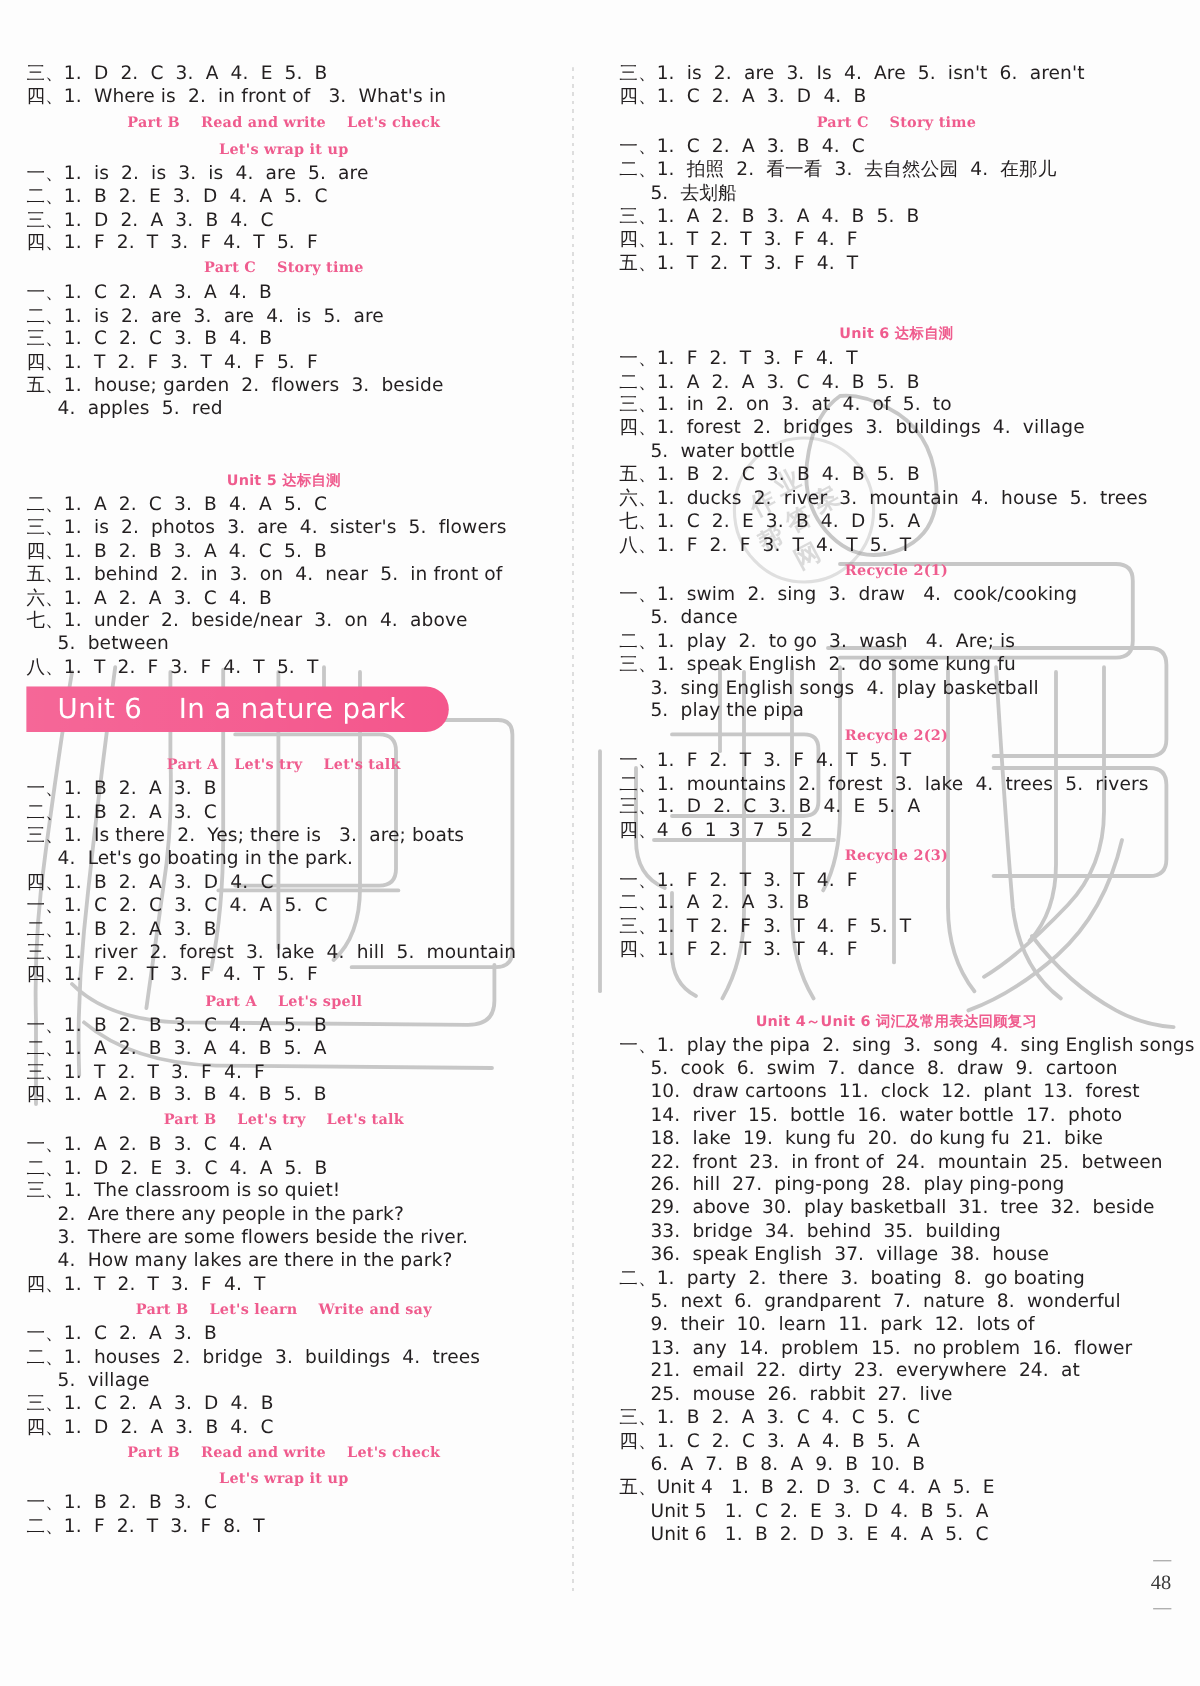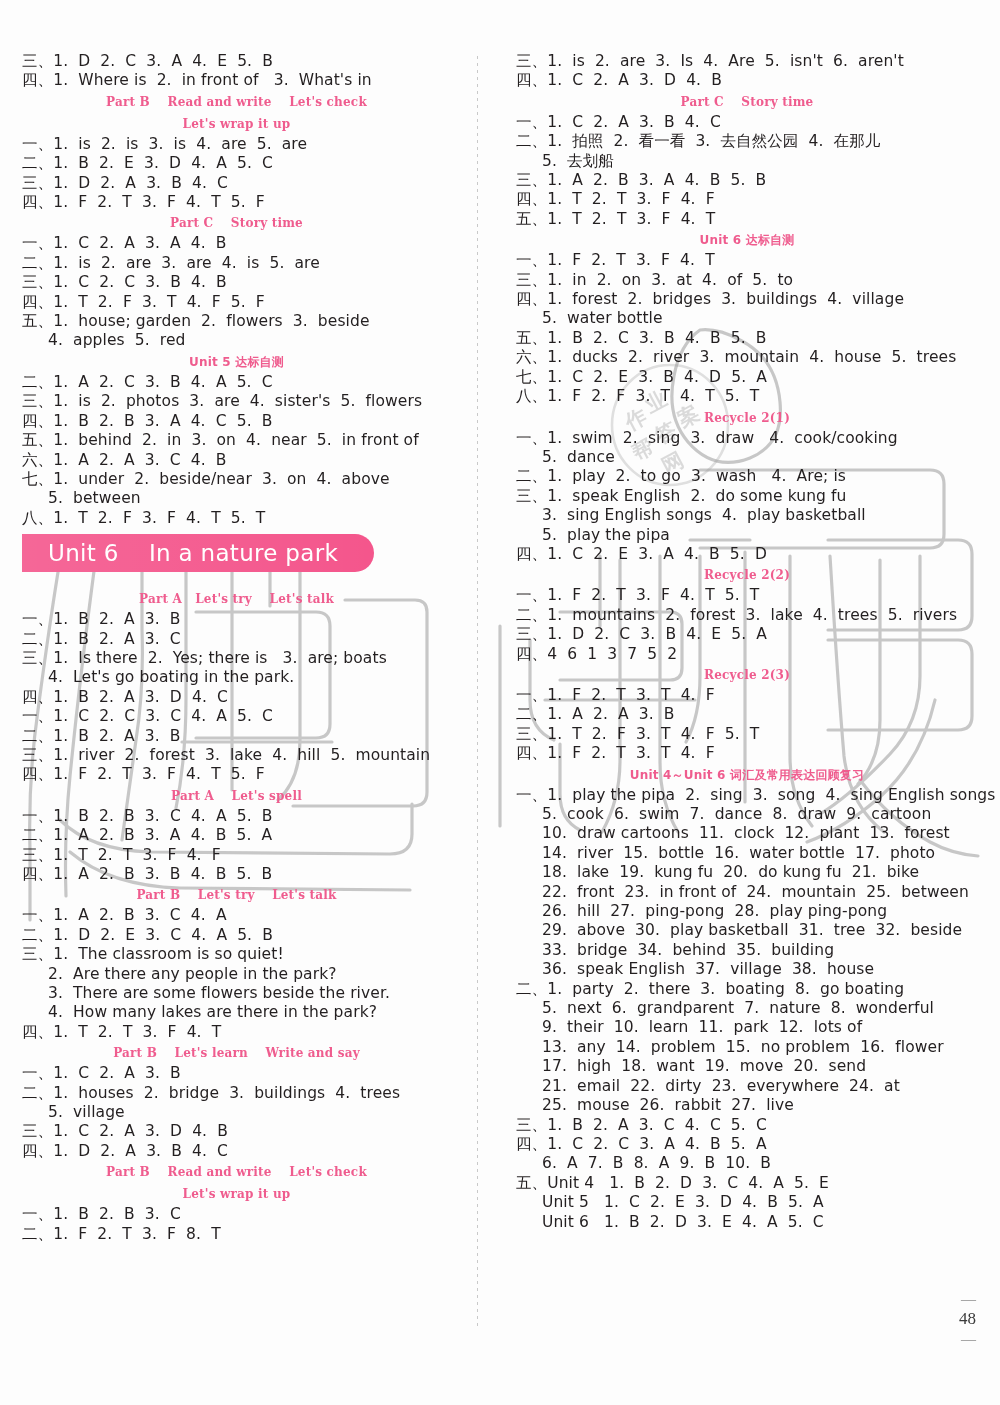--- a/index.html
+++ b/index.html
@@ -38,21 +38,21 @@
     display:block;
     text-align:center;
     color:#ef5c8e;
     font-family:"DejaVu Serif","Liberation Serif",serif;
     font-weight:bold;
     font-size:12px;
     line-height:22px;
     white-space:pre;
     letter-spacing:0.2px;
   }
-  .head.cn{font-family:"DejaVu Sans","Liberation Sans",sans-serif;}
+  .head.cn{font-family:"DejaVu Sans","Liberation Sans",sans-serif;margin-top:38px;}
 
   
   .banner{
     position:relative;
     margin:6px 0 2px 0;
     height:52px;
   }
   .banner .bg{
     position:absolute;left:0;top:0;height:38px;width:352px;
     background:#f4568c;
@@ -215,35 +215,35 @@
         <div class="ln">四、1.  C  2.  A  3.  D  4.  B</div>
         <div class="head">Part C    Story time</div>
         <div class="ln">一、1.  C  2.  A  3.  B  4.  C</div>
         <div class="ln">二、1.  拍照  2.  看一看  3.  去自然公园  4.  在那儿</div>
         <div class="ln ind">5.  去划船</div>
         <div class="ln">三、1.  A  2.  B  3.  A  4.  B  5.  B</div>
         <div class="ln">四、1.  T  2.  T  3.  F  4.  F</div>
         <div class="ln">五、1.  T  2.  T  3.  F  4.  T</div>
         <div class="head cn">Unit 6 达标自测</div>
         <div class="ln">一、1.  F  2.  T  3.  F  4.  T</div>
+        <div class="ln">二、1.  A  2.  A  3.  C  4.  B  5.  B</div>
         <div class="ln">三、1.  in  2.  on  3.  at  4.  of  5.  to</div>
         <div class="ln">四、1.  forest  2.  bridges  3.  buildings  4.  village</div>
         <div class="ln ind">5.  water bottle</div>
         <div class="ln">五、1.  B  2.  C  3.  B  4.  B  5.  B</div>
         <div class="ln">六、1.  ducks  2.  river  3.  mountain  4.  house  5.  trees</div>
         <div class="ln">七、1.  C  2.  E  3.  B  4.  D  5.  A</div>
         <div class="ln">八、1.  F  2.  F  3.  T  4.  T  5.  T</div>
         <div class="head">Recycle 2(1)</div>
         <div class="ln">一、1.  swim  2.  sing  3.  draw   4.  cook/cooking</div>
         <div class="ln ind">5.  dance</div>
         <div class="ln">二、1.  play  2.  to go  3.  wash   4.  Are; is</div>
         <div class="ln">三、1.  speak English  2.  do some kung fu</div>
         <div class="ln ind">3.  sing English songs  4.  play basketball</div>
         <div class="ln ind">5.  play the pipa</div>
-        <div class="ln">四、1.  C  2.  E  3.  A  4.  B  5.  D</div>
         <div class="head">Recycle 2(2)</div>
         <div class="ln">一、1.  F  2.  T  3.  F  4.  T  5.  T</div>
         <div class="ln">二、1.  mountains  2.  forest  3.  lake  4.  trees  5.  rivers</div>
         <div class="ln">三、1.  D  2.  C  3.  B  4.  E  5.  A</div>
         <div class="ln">四、4  6  1  3  7  5  2</div>
         <div class="head">Recycle 2(3)</div>
         <div class="ln">一、1.  F  2.  T  3.  T  4.  F</div>
         <div class="ln">二、1.  A  2.  A  3.  B</div>
         <div class="ln">三、1.  T  2.  F  3.  T  4.  F  5.  T</div>
         <div class="ln">四、1.  F  2.  T  3.  T  4.  F</div>
@@ -255,21 +255,20 @@
         <div class="ln ind">18.  lake  19.  kung fu  20.  do kung fu  21.  bike</div>
         <div class="ln ind">22.  front  23.  in front of  24.  mountain  25.  between</div>
         <div class="ln ind">26.  hill  27.  ping-pong  28.  play ping-pong</div>
         <div class="ln ind">29.  above  30.  play basketball  31.  tree  32.  beside</div>
         <div class="ln ind">33.  bridge  34.  behind  35.  building</div>
         <div class="ln ind">36.  speak English  37.  village  38.  house</div>
         <div class="ln">二、1.  party  2.  there  3.  boating  8.  go boating</div>
         <div class="ln ind">5.  next  6.  grandparent  7.  nature  8.  wonderful</div>
         <div class="ln ind">9.  their  10.  learn  11.  park  12.  lots of</div>
         <div class="ln ind">13.  any  14.  problem  15.  no problem  16.  flower</div>
-        <div class="ln ind">17.  high  18.  want  19.  move  20.  send</div>
         <div class="ln ind">21.  email  22.  dirty  23.  everywhere  24.  at</div>
         <div class="ln ind">25.  mouse  26.  rabbit  27.  live</div>
         <div class="ln">三、1.  B  2.  A  3.  C  4.  C  5.  C</div>
         <div class="ln">四、1.  C  2.  C  3.  A  4.  B  5.  A</div>
         <div class="ln ind">6.  A  7.  B  8.  A  9.  B  10.  B</div>
         <div class="ln">五、Unit 4   1.  B  2.  D  3.  C  4.  A  5.  E</div>
         <div class="ln ind">Unit 5   1.  C  2.  E  3.  D  4.  B  5.  A</div>
         <div class="ln ind">Unit 6   1.  B  2.  D  3.  E  4.  A  5.  C</div>
       </div>
   </div>

